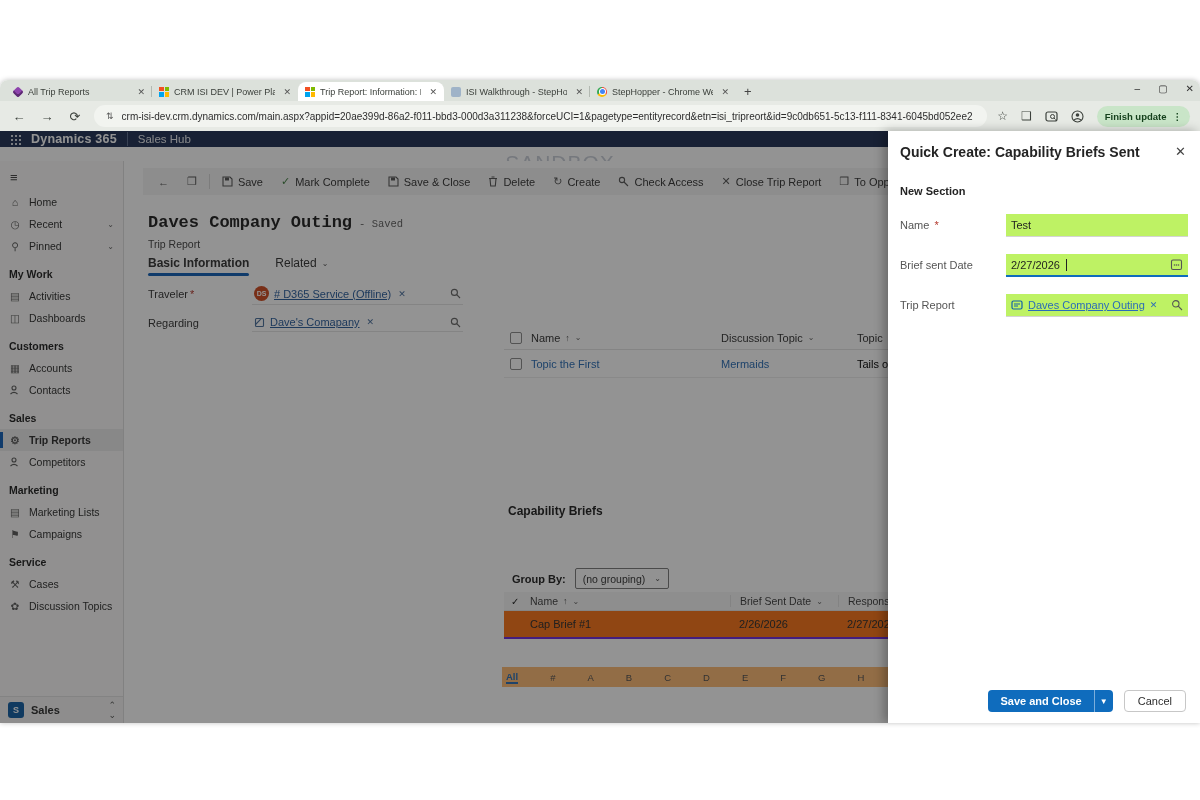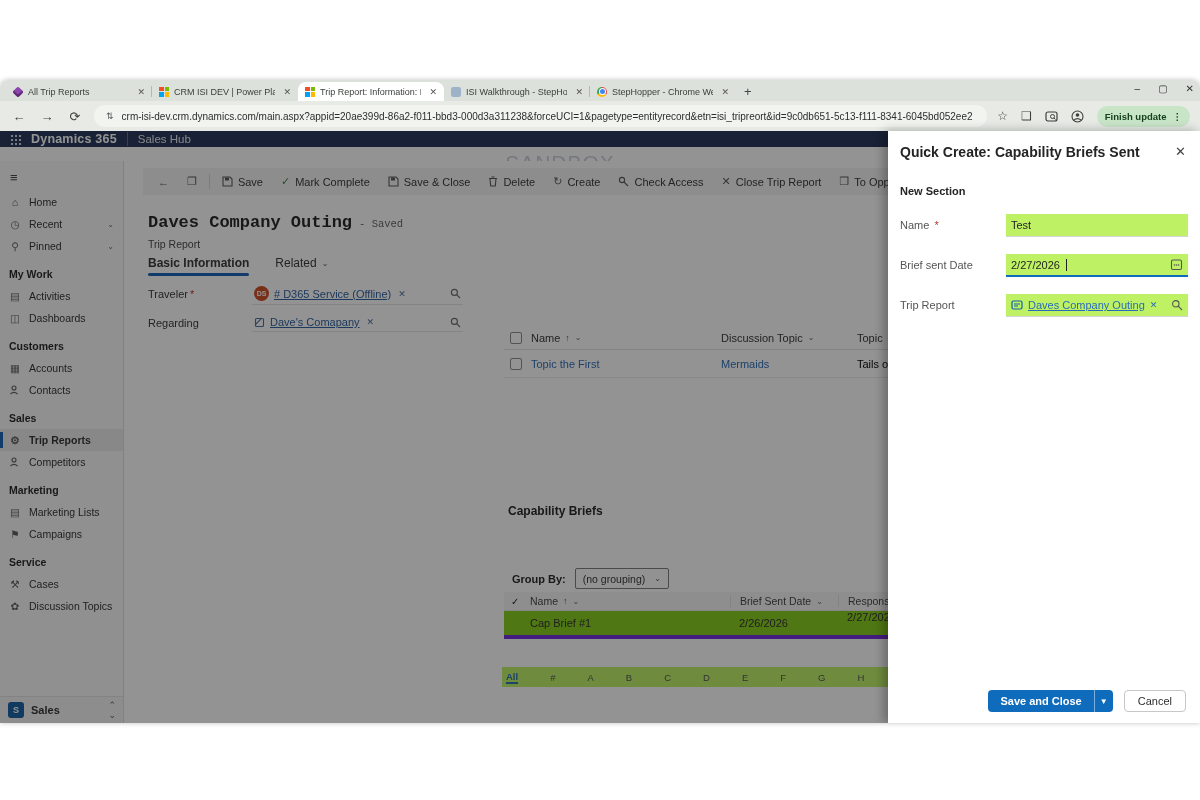--- a/index.html
+++ b/index.html
@@ -108,23 +108,23 @@
   .groupby { position:absolute; left:388px; top:407px; display:flex; align-items:center; gap:9px; font-size:11px; }
   .gblabel { font-weight:bold; color:#222; }
   .gbselect { border:1px solid #7a7a7a; border-radius:2px; height:21px; display:flex; align-items:center; gap:9px; padding:0 7px; font-size:10.5px; color:#333; background:#fdfdfd; }
   .gbselect .chev { font-size:8px; color:#555; }
   .grid2 { position:absolute; left:380px; top:431px; width:430px; font-size:10.5px; }
   .g2head { display:flex; align-items:center; height:19px; background:#f6f6f6; color:#3f3f3f; border-bottom:1px solid #e6e6e6; }
   .g2check { width:11px; font-size:10px; color:#222; margin:0 8px 0 7px; }
   .g2c1 { width:200px; display:flex; gap:5px; align-items:center; white-space:nowrap; }
   .g2c2 { width:108px; border-left:1px solid #e2e2e2; padding-left:9px; display:flex; gap:5px; align-items:center; white-space:nowrap; }
   .g2c3 { flex:1; border-left:1px solid #e2e2e2; padding-left:9px; white-space:nowrap; }
-  .g2row { display:flex; height:28px; background:#84cc16; font-size:11px; color:#2d2d2d; border-bottom:4px solid #6d28d9; }
+  .g2row { display:flex; align-items:center; height:28px; background:#f97316; font-size:11px; color:#2d2d2d; border-bottom:2px solid #6d28d9; }
   .g2row .g2c2, .g2row .g2c3 { border-left:none; }
-  .alphabar { position:absolute; left:378px; top:506px; width:386px; height:20px; background:#bef264; display:flex; align-items:center; justify-content:space-between; padding:0 4px; font-size:9.5px; color:#4f4f4f;gap:32px; }
+  .alphabar { position:absolute; left:378px; top:506px; width:386px; height:20px; background:#fdba74; display:flex; align-items:center; justify-content:space-between; padding:0 4px; font-size:9.5px; color:#4f4f4f;gap:32px; }
   .alphabar .letter.all { color:#2a6db5; border-bottom:2px solid #2a6db5; font-weight:bold; }
 
   
   .dim { position:absolute; top:0; left:0; width:888px; height:100%; background:rgba(15,15,15,.45); }
 
   
   .panel { position:absolute; top:0; right:0; width:312px; height:100%; background:#fff; box-shadow:-4px 0 10px rgba(0,0,0,.3); padding:13px 12px; }
   .ptitle { font-size:14px; font-weight:bold; color:#242424; padding-right:24px; }
   .pclose { position:absolute; top:13px; right:14px; font-size:13px; color:#424242; }
   .psection { margin-top:25px; font-size:11px; font-weight:bold; color:#242424; }

